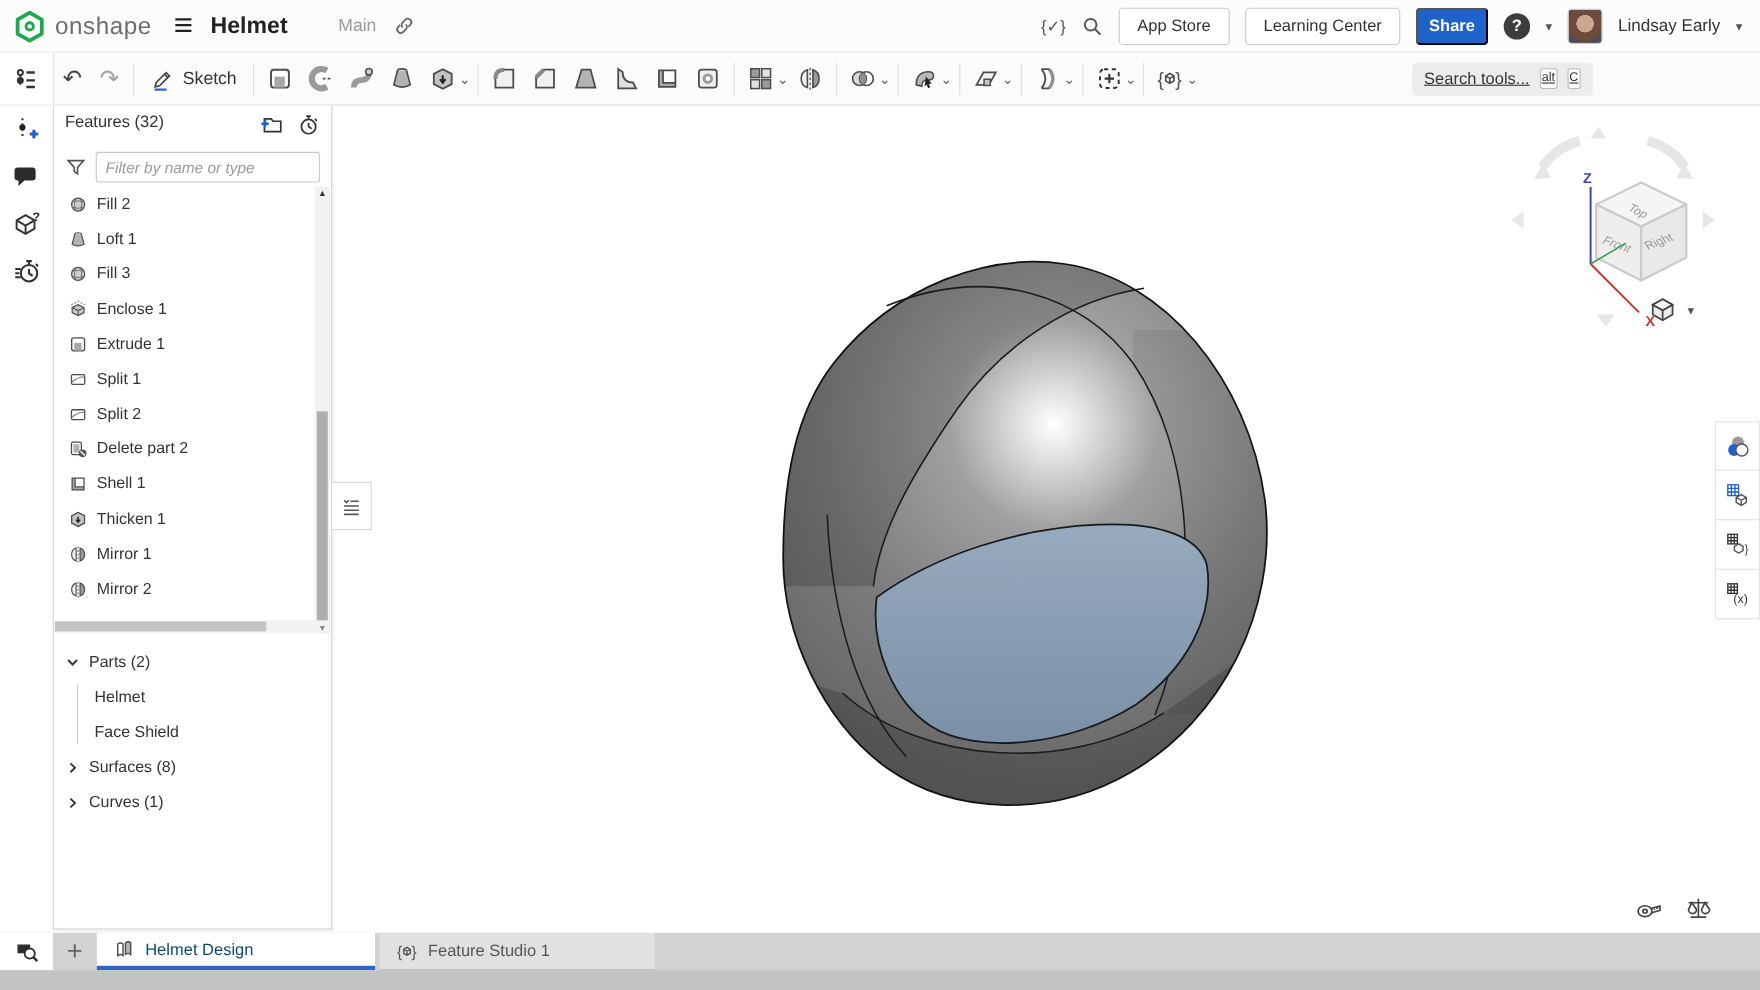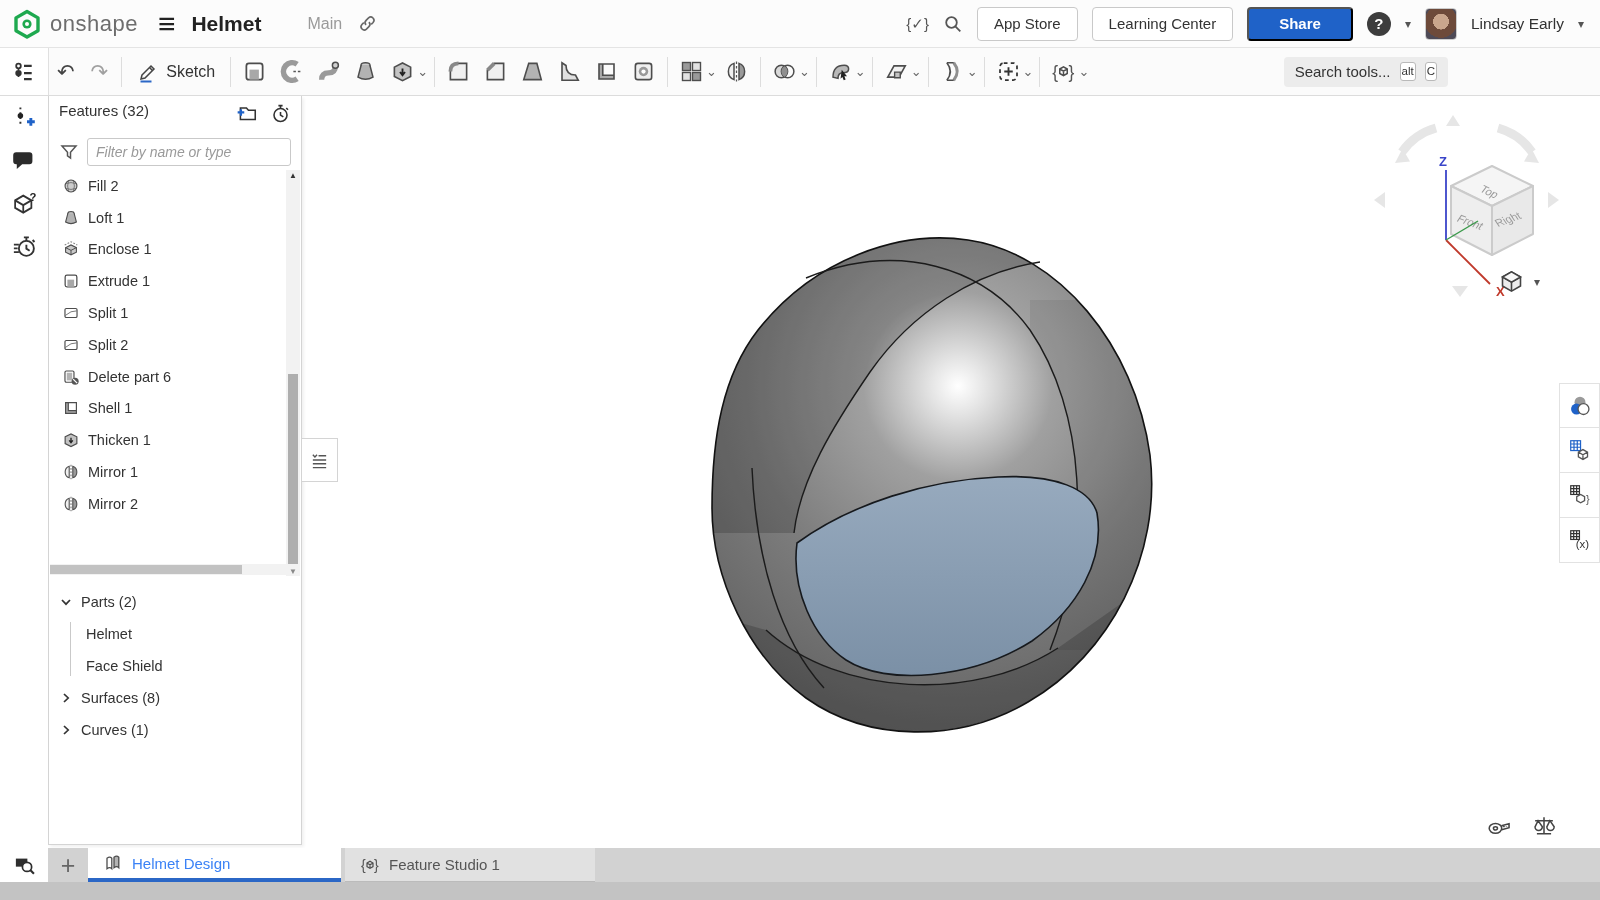--- a/index.html
+++ b/index.html
@@ -15,42 +15,42 @@
   .logo-wrap{display:flex;align-items:center;gap:8px;}
   .logo-text{font-size:22px;color:#6d6d6d;letter-spacing:.5px;}
   .hamburger{font-size:30px;color:#222;margin-left:20px;line-height:1;cursor:pointer;}
   .doc-title{font-size:21px;font-weight:bold;color:#222;margin-left:16px;}
   .ws-name{font-size:16px;color:#9a9a9a;margin-left:10px;padding-left:36px;}
   .link-ic{margin-left:16px;}
   .tb-right{margin-left:auto;display:flex;align-items:center;gap:14px;padding-right:16px;}
   .fsnotice{font-size:15px;color:#555;}
   .btn-plain{height:34px;display:flex;align-items:center;padding:0 16px;background:#fff;
              border:1px solid #c9c9c9;border-radius:4px;font-size:15px;color:#333;cursor:pointer;}
-  .btn-share{height:34px;display:flex;align-items:center;padding:0 30px;background:#1f62c8;
+  .btn-share{height:34px;display:flex;align-items:center;padding:0 10px;background:#1f62c8;
              border-radius:4px;font-size:15px;font-weight:bold;color:#fff;cursor:pointer;}
   .help-circle{width:24px;height:24px;border-radius:50%;background:#3d3d3d;color:#fff;display:flex;
                align-items:center;justify-content:center;font-size:15px;font-weight:bold;cursor:pointer;}
   .caret{font-size:12px;color:#555;}
   .avatar{width:30px;height:30px;border-radius:4px;border:1px solid #ccc;
           background:radial-gradient(circle at 50% 42%,#c9a68d 0 34%,#6d4a3a 35% 70%,#4e4a56 71%);}
   .user-name{font-size:15.5px;color:#333;}
 
   
   .toolbar{position:absolute;left:0;top:48px;width:1600px;height:48px;background:#fbfbfb;
            border-bottom:1px solid #dcdcdc;display:flex;align-items:center;box-sizing:border-box;}
   .feat-toggle{width:48px;height:47px;background:#fff;border-right:1px solid #e0e0e0;display:flex;
                align-items:center;justify-content:center;cursor:pointer;flex:none;}
   .tb-divider{width:1px;height:30px;background:#ddd;margin:0 5px;flex:none;}
   .undo{font-size:21px;color:#444;padding:0 8px;cursor:pointer;}
   .redo{font-size:21px;color:#a0a0a0;padding:0 8px;cursor:pointer;}
   .sketch-btn{display:flex;align-items:center;gap:7px;padding:0 10px;font-size:16px;color:#333;cursor:pointer;}
   .tool{width:37px;height:38px;display:flex;align-items:center;justify-content:center;cursor:pointer;flex:none;}
   .chev{font-size:13px;color:#666;margin:0 1px 0 -4px;cursor:pointer;}
   .search-tools{margin-left:auto;margin-right:152px;height:30px;background:#ececec;border-radius:4px;
-                display:flex;align-items:center;gap:9px;padding:0 11px;font-size:15px;color:#333;cursor:pointer;}
+                display:flex;align-items:center;gap:9px;padding:0 11px;font-size:15px;color:#333;cursor:pointer;text-decoration:underline;}
   .kbd{background:#fff;border:1px solid #b9b9b9;border-radius:3px;font-size:11.5px;color:#333;
        padding:1px 1px;line-height:1.3;}
 
   
   .left-strip{position:absolute;left:0;top:96px;width:48px;height:752px;background:#fff;display:flex;
               flex-direction:column;align-items:center;padding-top:4px;box-sizing:border-box;gap:9px;}
   .strip-btn{width:34px;height:34px;display:flex;align-items:center;justify-content:center;cursor:pointer;}
 
   
   .features-panel{position:absolute;left:48px;top:96px;width:254px;height:749px;background:#fff;
@@ -93,21 +93,21 @@
   .sp-btn:first-child{border-top:1px solid #e2e2e2;}
   .vp-tools{position:absolute;left:1485px;top:812px;display:flex;gap:17px;align-items:center;}
   .vp-tools .tool{width:28px;height:28px;}
 
   
   .tabbar{position:absolute;left:0;top:848px;width:1600px;height:34px;background:#d2d2d2;display:flex;align-items:stretch;}
   .tab-search{width:48px;background:#fff;display:flex;align-items:center;justify-content:center;cursor:pointer;flex:none;}
   .tab-plus{width:40px;display:flex;align-items:center;justify-content:center;font-size:25px;color:#666;
             cursor:pointer;flex:none;}
   .tab{display:flex;align-items:center;gap:9px;padding-left:15px;font-size:15px;box-sizing:border-box;cursor:pointer;flex:none;}
-  .tab-active{width:253px;background:#fff;border-bottom:4px solid #2b67c6;color:#3b82f6;}
+  .tab-active{width:253px;background:#fff;border-bottom:4px solid #2b67c6;color:#0c4a6e;}
   .tab-idle{width:250px;background:#e1e1e1;margin-left:4px;color:#555;border-bottom:1px solid #bbb;}
   .bottomstrip{position:absolute;left:0;top:882px;width:1600px;height:18px;background:#c3c3c3;}
 </style>
 </head>
 <body>
 
 <svg class="sym" xmlns="http://www.w3.org/2000/svg">
 <defs>
 <symbol id="s-featlist" viewBox="0 0 20 20">
         <g stroke="#333" fill="none" stroke-width="1.6">
@@ -565,20 +565,26 @@
           <span>Fill 2</span>
         </div>
       <div class="feat-row">
           <svg width="18" height="18" viewBox="0 0 20 20">
             <use href="#s-loft"></use>
           </svg>
           <span>Loft 1</span>
         </div>
       <div class="feat-row">
           <svg width="18" height="18" viewBox="0 0 20 20">
+            <use href="#s-fill"></use>
+          </svg>
+          <span>Fill 3</span>
+        </div>
+      <div class="feat-row">
+          <svg width="18" height="18" viewBox="0 0 20 20">
             <use href="#s-enclose"></use>
           </svg>
           <span>Enclose 1</span>
         </div>
       <div class="feat-row">
           <svg width="18" height="18" viewBox="0 0 20 20">
             <use href="#s-extrude"></use>
           </svg>
           <span>Extrude 1</span>
         </div>
@@ -591,21 +597,21 @@
       <div class="feat-row">
           <svg width="18" height="18" viewBox="0 0 20 20">
             <use href="#s-split"></use>
           </svg>
           <span>Split 2</span>
         </div>
       <div class="feat-row">
           <svg width="18" height="18" viewBox="0 0 20 20">
             <use href="#s-delete"></use>
           </svg>
-          <span>Delete part 6</span>
+          <span>Delete part 2</span>
         </div>
       <div class="feat-row">
           <svg width="18" height="18" viewBox="0 0 20 20">
             <use href="#s-shell"></use>
           </svg>
           <span>Shell 1</span>
         </div>
       <div class="feat-row">
           <svg width="18" height="18" viewBox="0 0 20 20">
             <use href="#s-thicken"></use>

